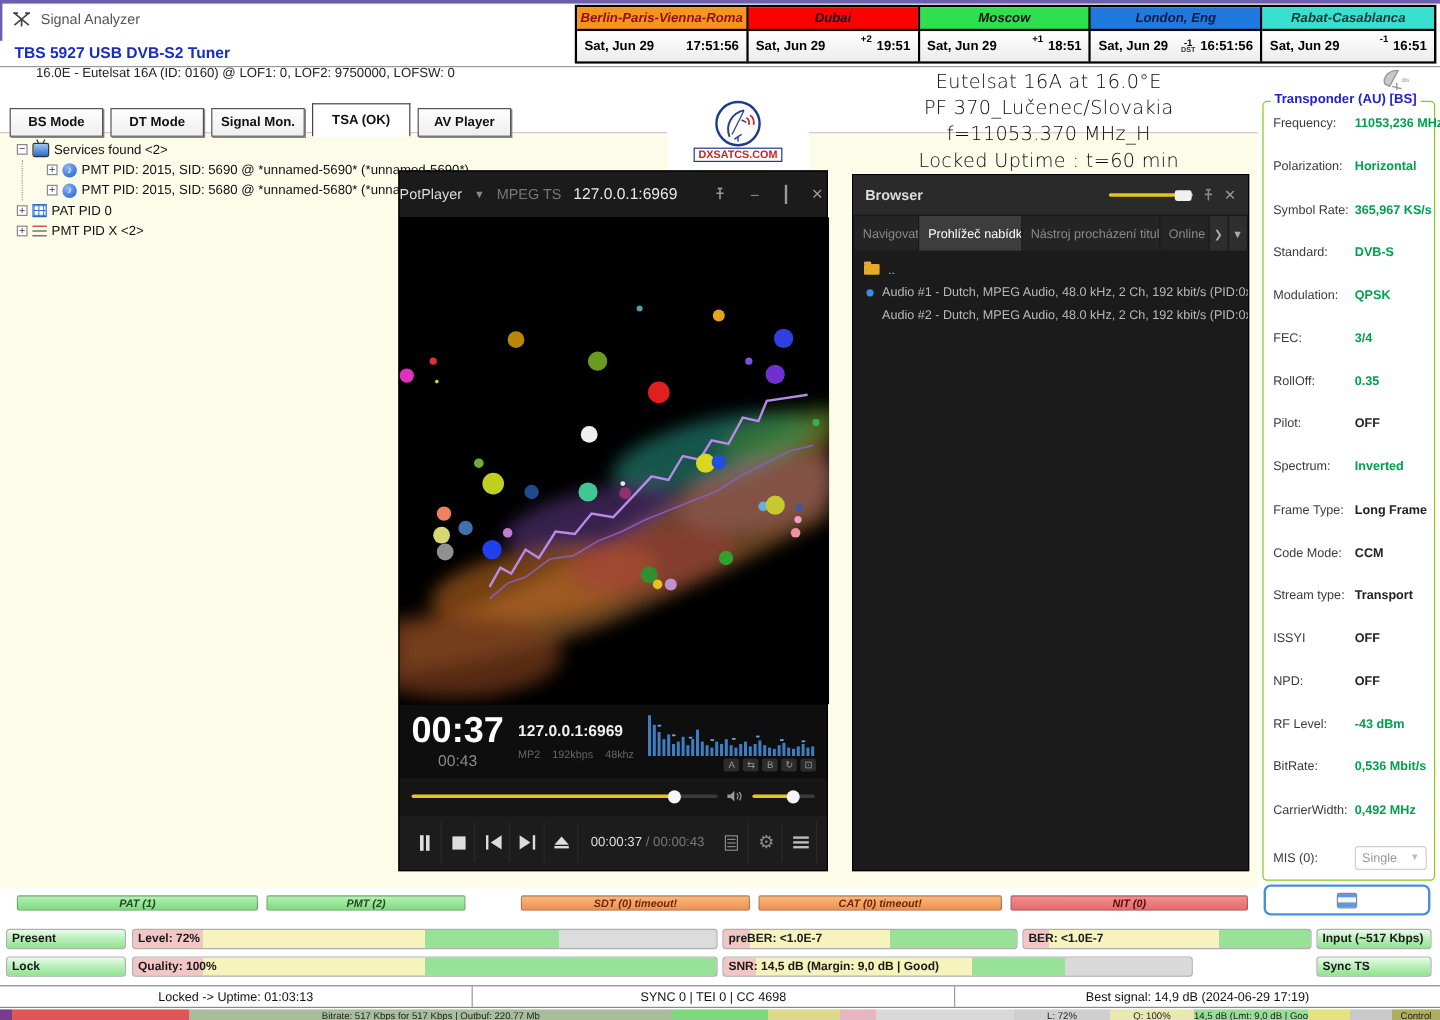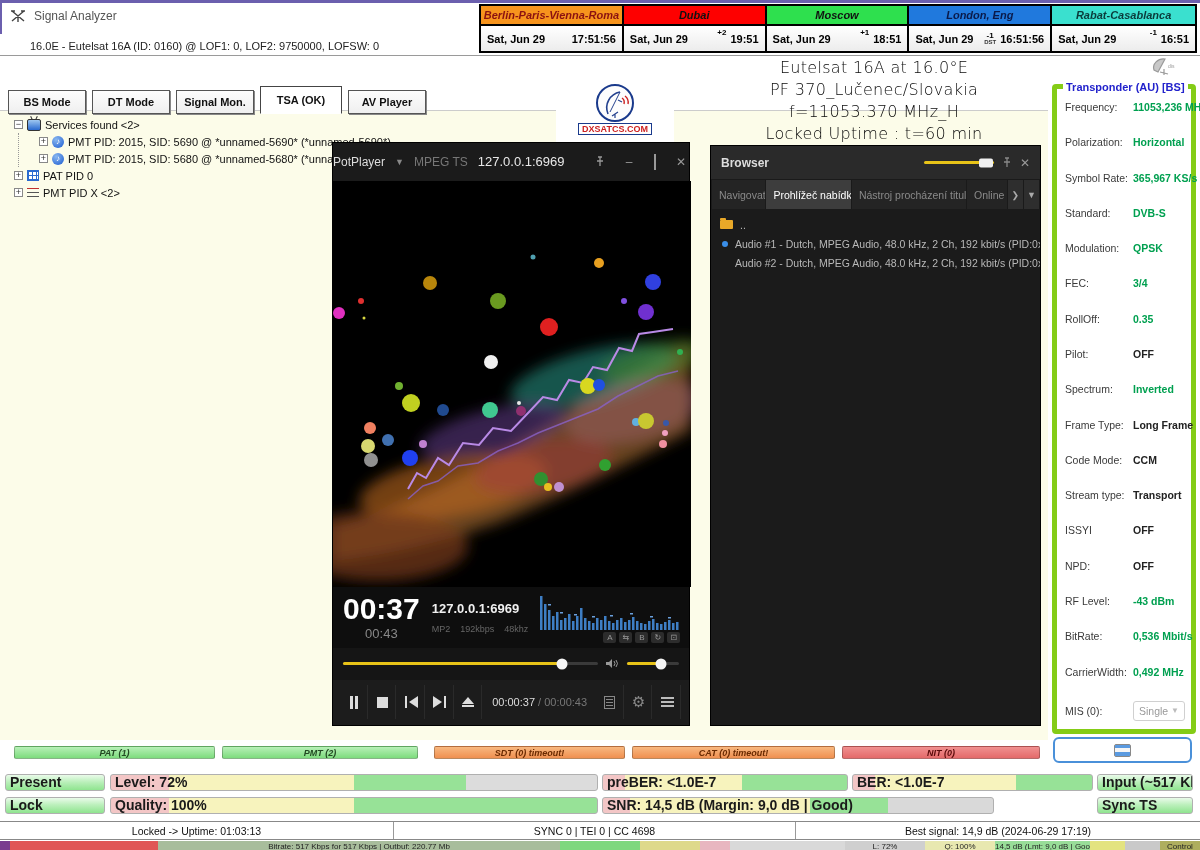--- a/index.html
+++ b/index.html
@@ -129,21 +129,21 @@
   .br-tab.active { background:#3d3d3d; color:#fff; }
   .br-more { width:18px; background:#2e2e2e; color:#aaa; font-size:9px; display:flex; align-items:center; justify-content:center; }
   .br-body { flex:1; background:#1b1b1b; padding:6px 0; font-size:10.5px; color:#b8b8b8; }
   .br-row { display:flex; align-items:center; gap:7px; height:19px; padding:0 9px; white-space:nowrap; overflow:hidden; }
   .folder { width:13px; height:9px; background:#e8a828; border-radius:1px; position:relative; flex:0 0 13px;}
   .folder:before { content:""; position:absolute; top:-2px; left:0; width:6px; height:2px; background:#e8a828; border-radius:1px 1px 0 0; }
   .bdot { width:6px; height:6px; border-radius:50%; background:#3a8ee8; flex:0 0 6px; margin-left:2px; }
   .bdot.empty { background:transparent; }
 
   
-  .tpanel { left:1052px; top:84px; width:144px; height:650px; border:5px solid #84cc16; border-radius:4px; background:#fff; }
+  .tpanel { left:1052px; top:84px; width:144px; height:650px; border:1px solid #84cc16; border-radius:4px; background:#fff; }
   .tpanel .legend { position:absolute; top:-8px; left:6px; background:#fff; padding:0 3px; color:#2222cc; font-weight:bold; font-size:11px; white-space:nowrap;}
   .tpanel .rows { position:absolute; inset:12px 6px 8px 8px; display:flex; flex-direction:column; justify-content:space-between; }
   .trow2 { display:flex; align-items:center; font-size:10.5px; }
   .trow2 .lbl { width:68px; color:#3a3a3a; flex:0 0 68px; }
   .trow2 .val { font-weight:bold; color:#222; white-space:nowrap; }
   .trow2 .val.green { color:#00a050; }
   .mis-select { width:66px; height:20px; border:1px solid #d0d0d0; border-radius:3px; color:#999; font-size:10.5px;
     display:flex; align-items:center; padding:0 5px; justify-content:space-between; background:#fff; }
   .mis-select .ch { color:#bbb; font-size:8px; }
   .tbutton { left:1053px; top:737px; width:139px; height:26px; background:#fff; border:2px solid #4a90d9; border-radius:6px;
@@ -152,21 +152,21 @@
   .drive-icon i { flex:1; } .drive-icon i:nth-child(1){background:#5a9ae0;} .drive-icon i:nth-child(2){background:#f5f5f5;} .drive-icon i:nth-child(3){background:#5a9ae0;}
 
   
   .pidseg { top:746px; height:13px; border-radius:2px; font-size:9px; font-style:italic; font-weight:bold;
     display:flex; align-items:center; justify-content:center; border:1px solid rgba(0,0,0,0.25); }
   .pid-ok { background:linear-gradient(180deg,#b8f0b8,#7ddc7d); color:#234a23; }
   .pid-to { background:linear-gradient(180deg,#f8b880,#f09050); color:#6a2a00; }
   .pid-er { background:linear-gradient(180deg,#f09090,#e46a6a); color:#5a0a0a; }
 
   
-  .sbar { height:17px; border:1px solid #b0b0b0; border-radius:3px; font-size:14px; font-weight:bold; color:#1a1a1a;
+  .sbar { height:17px; border:1px solid #b0b0b0; border-radius:3px; font-size:10px; font-weight:bold; color:#1a1a1a;
     line-height:15px; padding-left:4px; white-space:nowrap; overflow:hidden; }
   .boxgreen { background:linear-gradient(180deg,#eafbea 0%,#bcf0bc 45%,#8fe48f 100%); }
   .lvl { background:linear-gradient(90deg,#f3c6c6 0 12%,#f7f3bd 12% 50%,#97e297 50% 73%,#dcdcdc 73% 100%); }
   .qly { background:linear-gradient(90deg,#f3c6c6 0 12%,#f7f3bd 12% 50%,#97e297 50% 100%); }
   .pbr { background:linear-gradient(90deg,#f3c6c6 0 9%,#f7f3bd 9% 57%,#97e297 57% 100%); }
   .brr { background:linear-gradient(90deg,#f3c6c6 0 9%,#f7f3bd 9% 68%,#97e297 68% 100%); }
   .snr { background:linear-gradient(90deg,#f3c6c6 0 7%,#f7f3bd 7% 53%,#97e297 53% 73%,#d9d9d9 73% 100%); }
 
   
   .statusbar { left:0; top:821px; width:1200px; height:19px; background:#fff; border-top:1px solid #888; border-bottom:1px solid #888;
@@ -221,20 +221,21 @@
     <span class="time">16:51:56</span>
   </div>
   <div class="zv">
     <span class="date">Sat, Jun 29</span>
     <span class="off">-1</span>
     <span class="time">16:51</span>
   </div>
 </div>
 
 <div class="abs tuner">
+  <div class="name">TBS 5927 USB DVB-S2 Tuner</div>
   <div class="detail">16.0E - Eutelsat 16A (ID: 0160) @ LOF1: 0, LOF2: 9750000, LOFSW: 0</div>
 </div>
 
 <div class="abs hline"></div>
 <div class="abs ivory"></div>
 
 <div class="abs overlay">
   <div>Eutelsat 16A at 16.0°E</div>
   <div>PF 370_Lučenec/Slovakia</div>
   <div>f=11053.370 MHz_H</div>
@@ -633,21 +634,21 @@
 
 <div class="abs tbutton">
   <span class="drive-icon">
       <i></i>
       <i></i>
       <i></i>
     </span>
 </div>
 
 <div class="abs pidseg pid-ok" style="left:14px;width:201px;">PAT (1)</div>
-<div class="abs pidseg pid-ok" style="left:222px;width:196px;">PMT (2)</div>
+<div class="abs pidseg pid-ok" style="left:222px;width:166px;">PMT (2)</div>
 <div class="abs pidseg pid-to" style="left:434px;width:191px;">SDT (0) timeout!</div>
 <div class="abs pidseg pid-to" style="left:632px;width:203px;">CAT (0) timeout!</div>
 <div class="abs pidseg pid-er" style="left:842px;width:198px;">NIT (0)</div>
 
 <div class="abs sbar boxgreen" style="left:5px;top:774px;width:100px;">Present</div>
 <div class="abs sbar lvl" style="left:110px;top:774px;width:488px;">Level: 72%</div>
 <div class="abs sbar pbr" style="left:602px;top:774px;width:246px;">preBER: &lt;1.0E-7</div>
 <div class="abs sbar brr" style="left:852px;top:774px;width:241px;">BER: &lt;1.0E-7</div>
 <div class="abs sbar boxgreen" style="left:1097px;top:774px;width:96px;">Input (~517 Kbps)</div>
 

